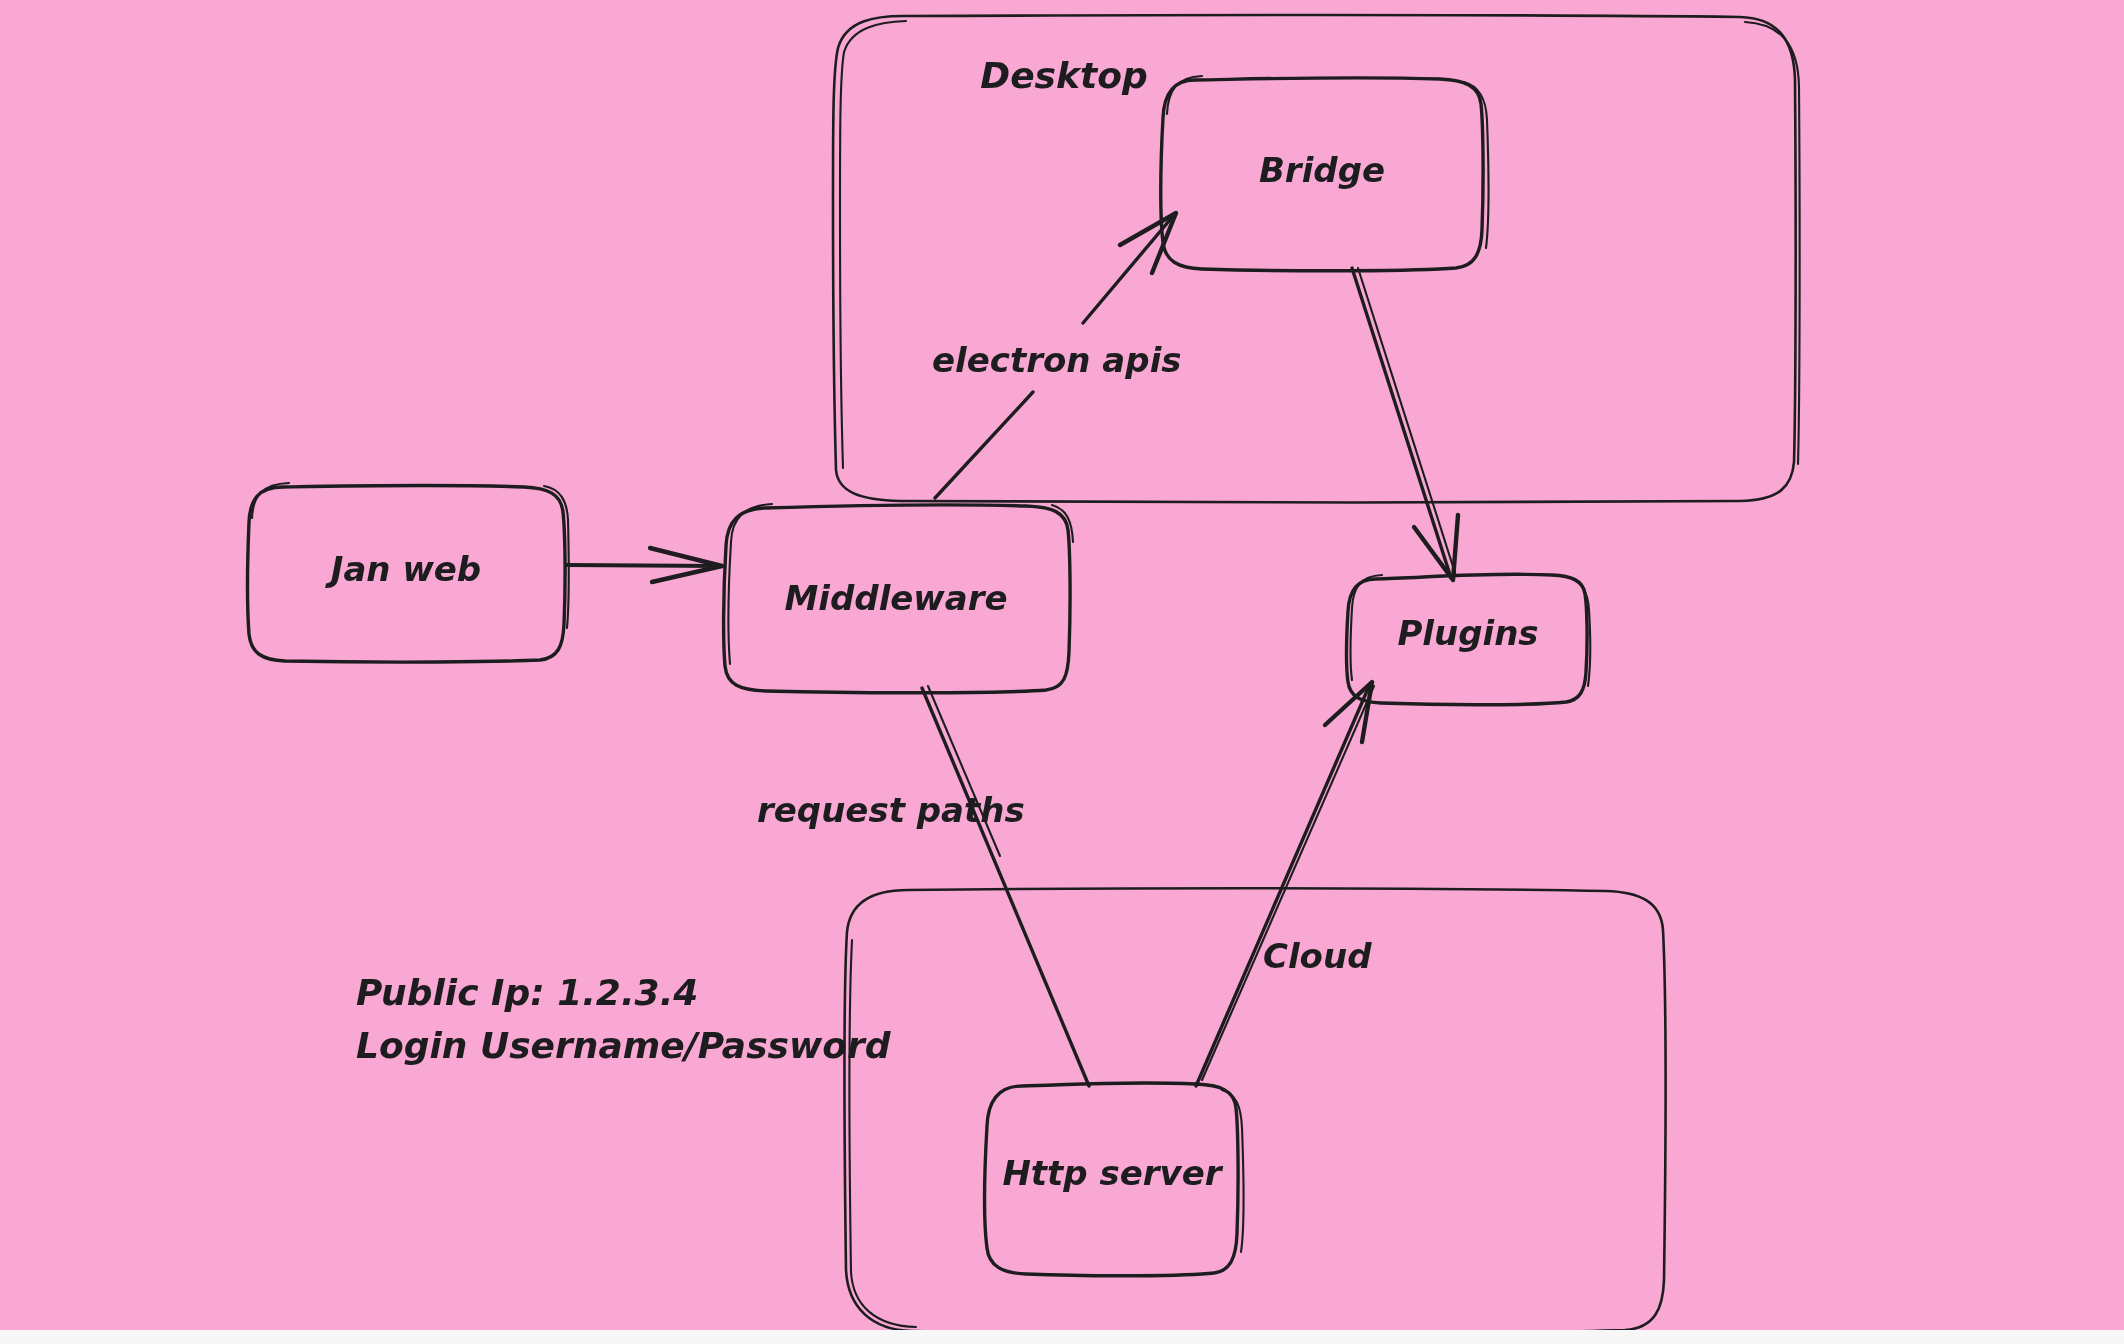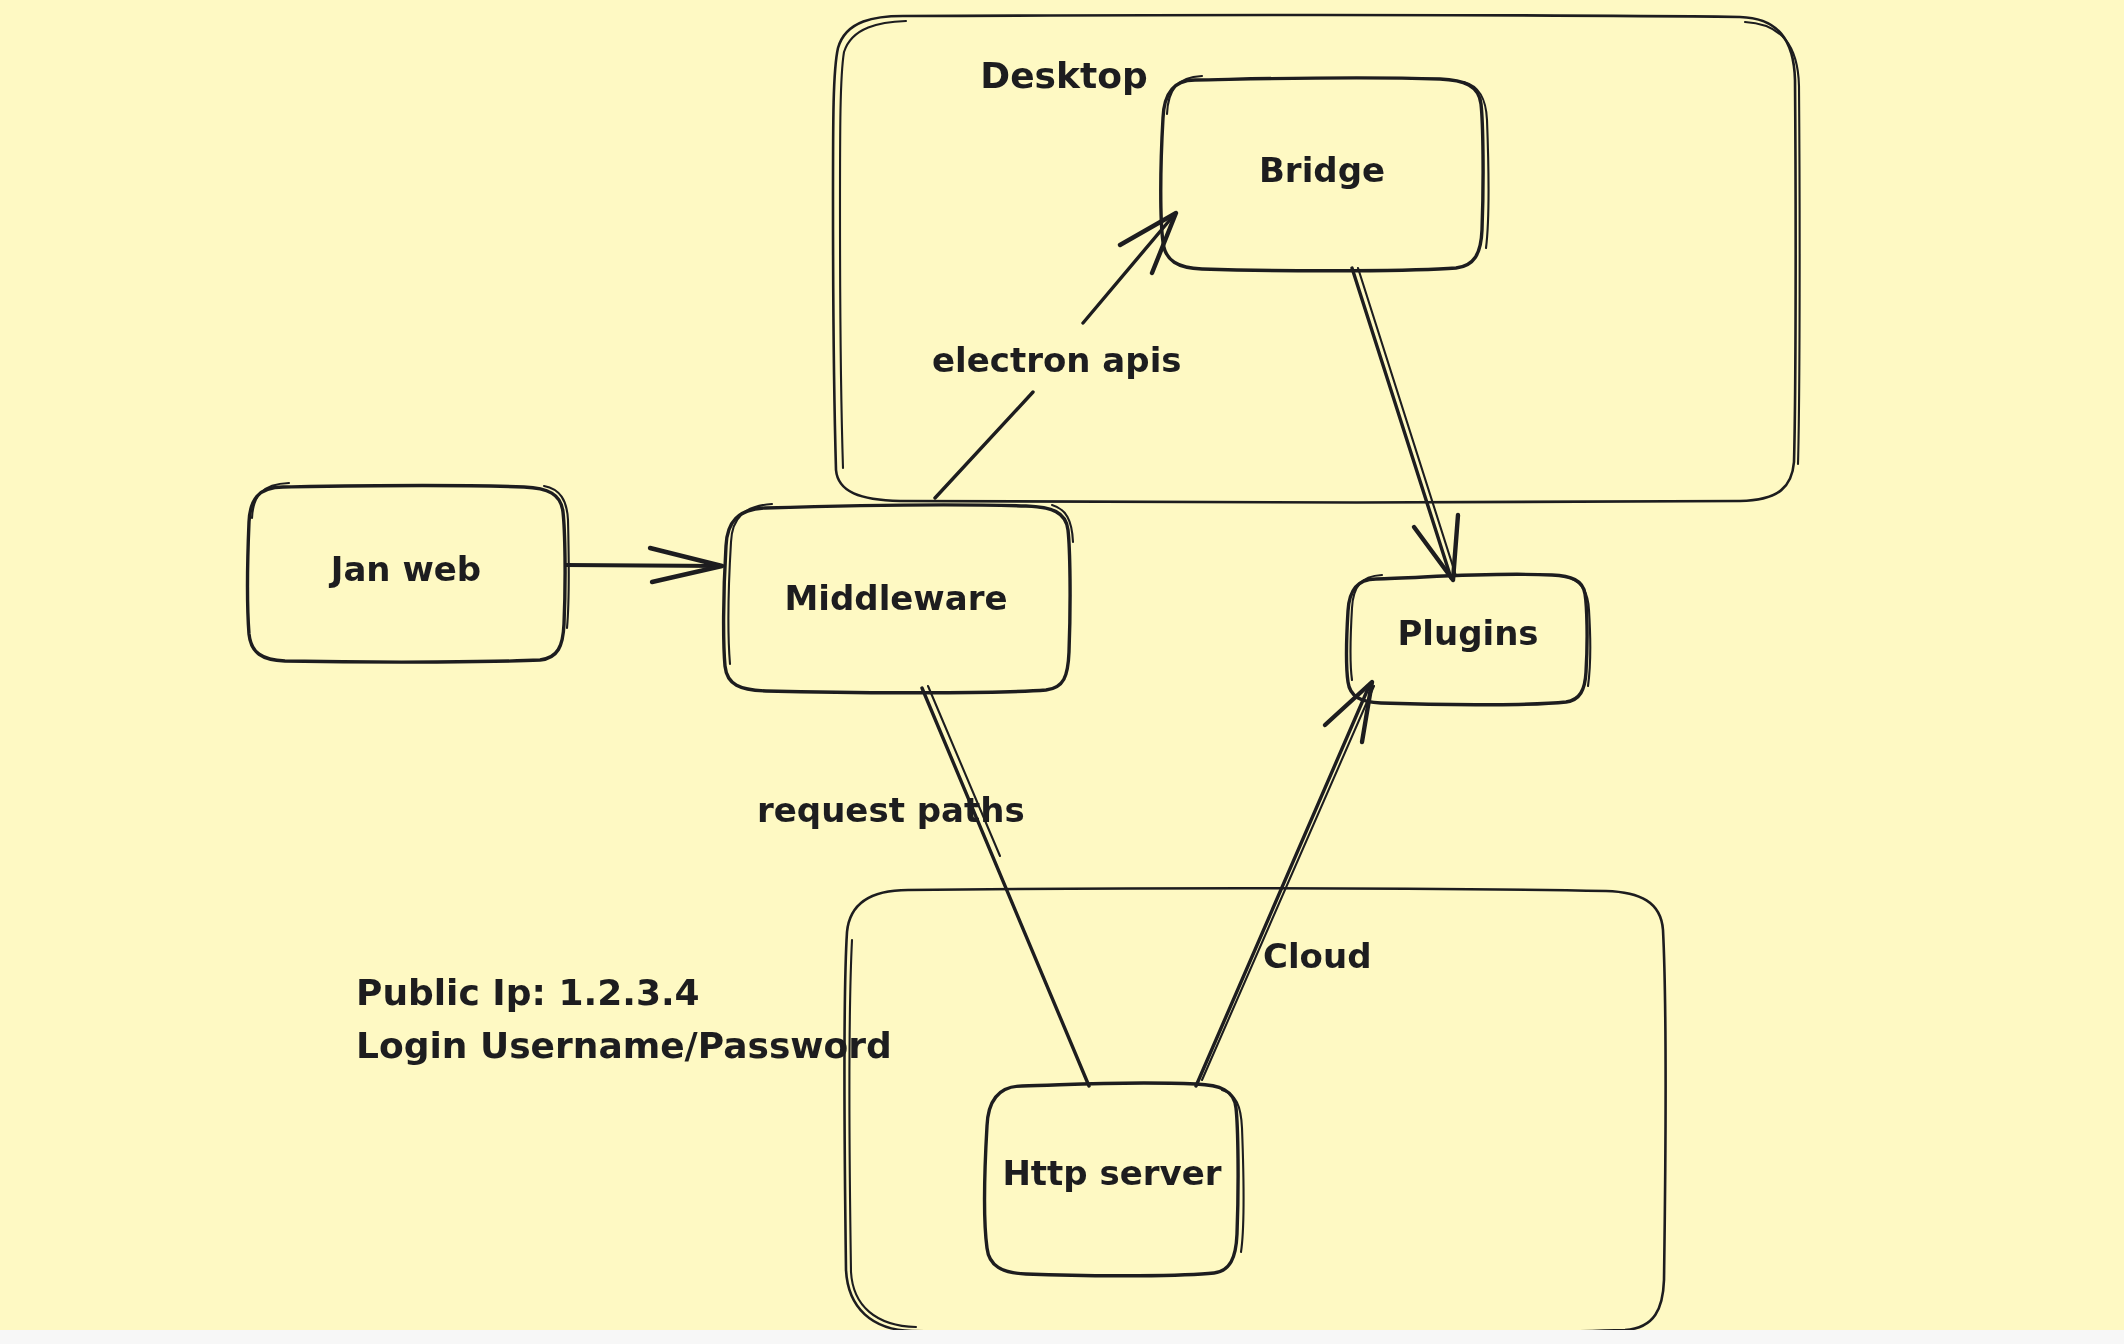--- a/index.html
+++ b/index.html
@@ -10,21 +10,22 @@
   body {
     width: 2124px;
     height: 1344px;
     overflow: hidden;
     font-family: "DejaVu Sans", sans-serif;
   }
   #canvas-wrap {
     position: relative;
     width: 2124px;
     height: 1344px;
-    background: #fef9c3;
+    background: #f9a8d4;
+    font-style: italic;
   }
   #bottom-band {
     position: absolute;
     left: 0;
     bottom: 0;
     width: 2124px;
     height: 14px;
     background: #f7f7f7;
   }
   svg.diagram {

